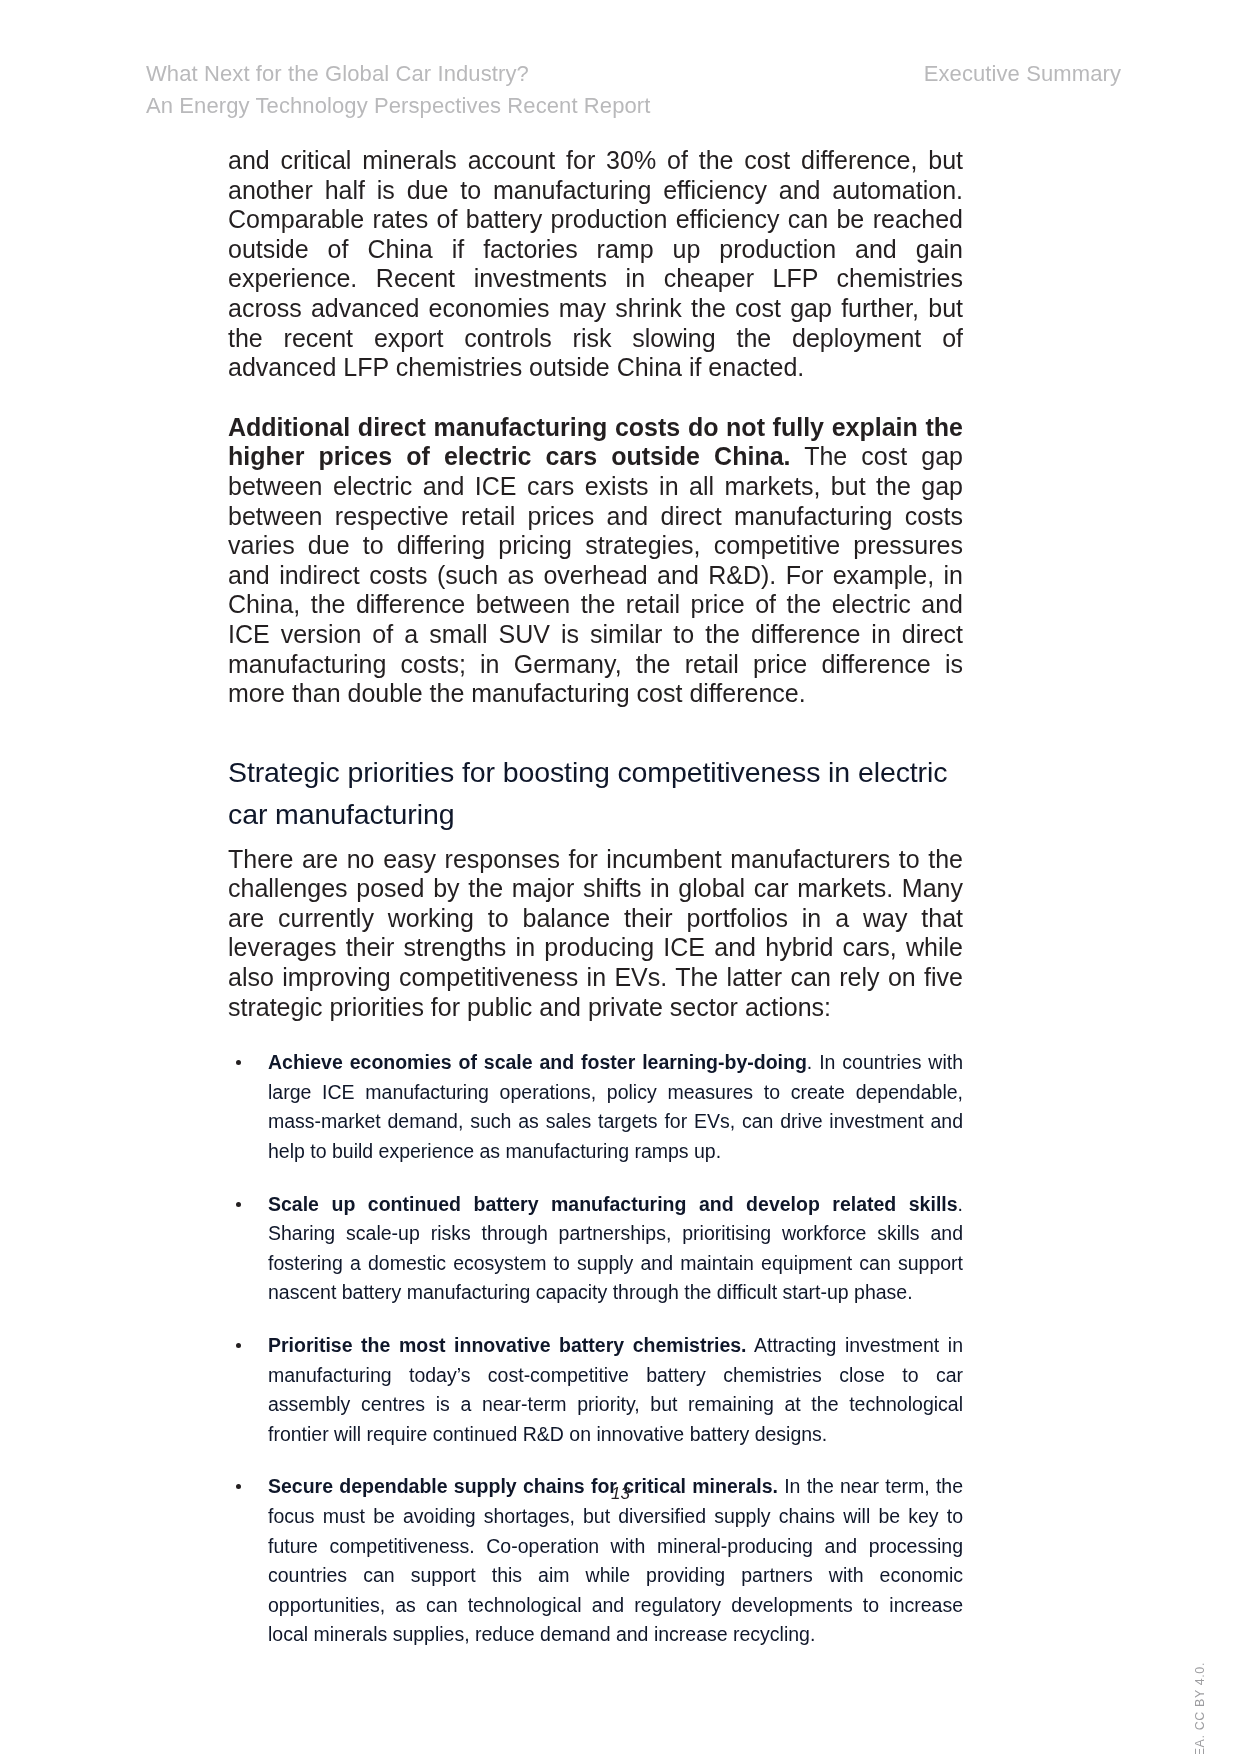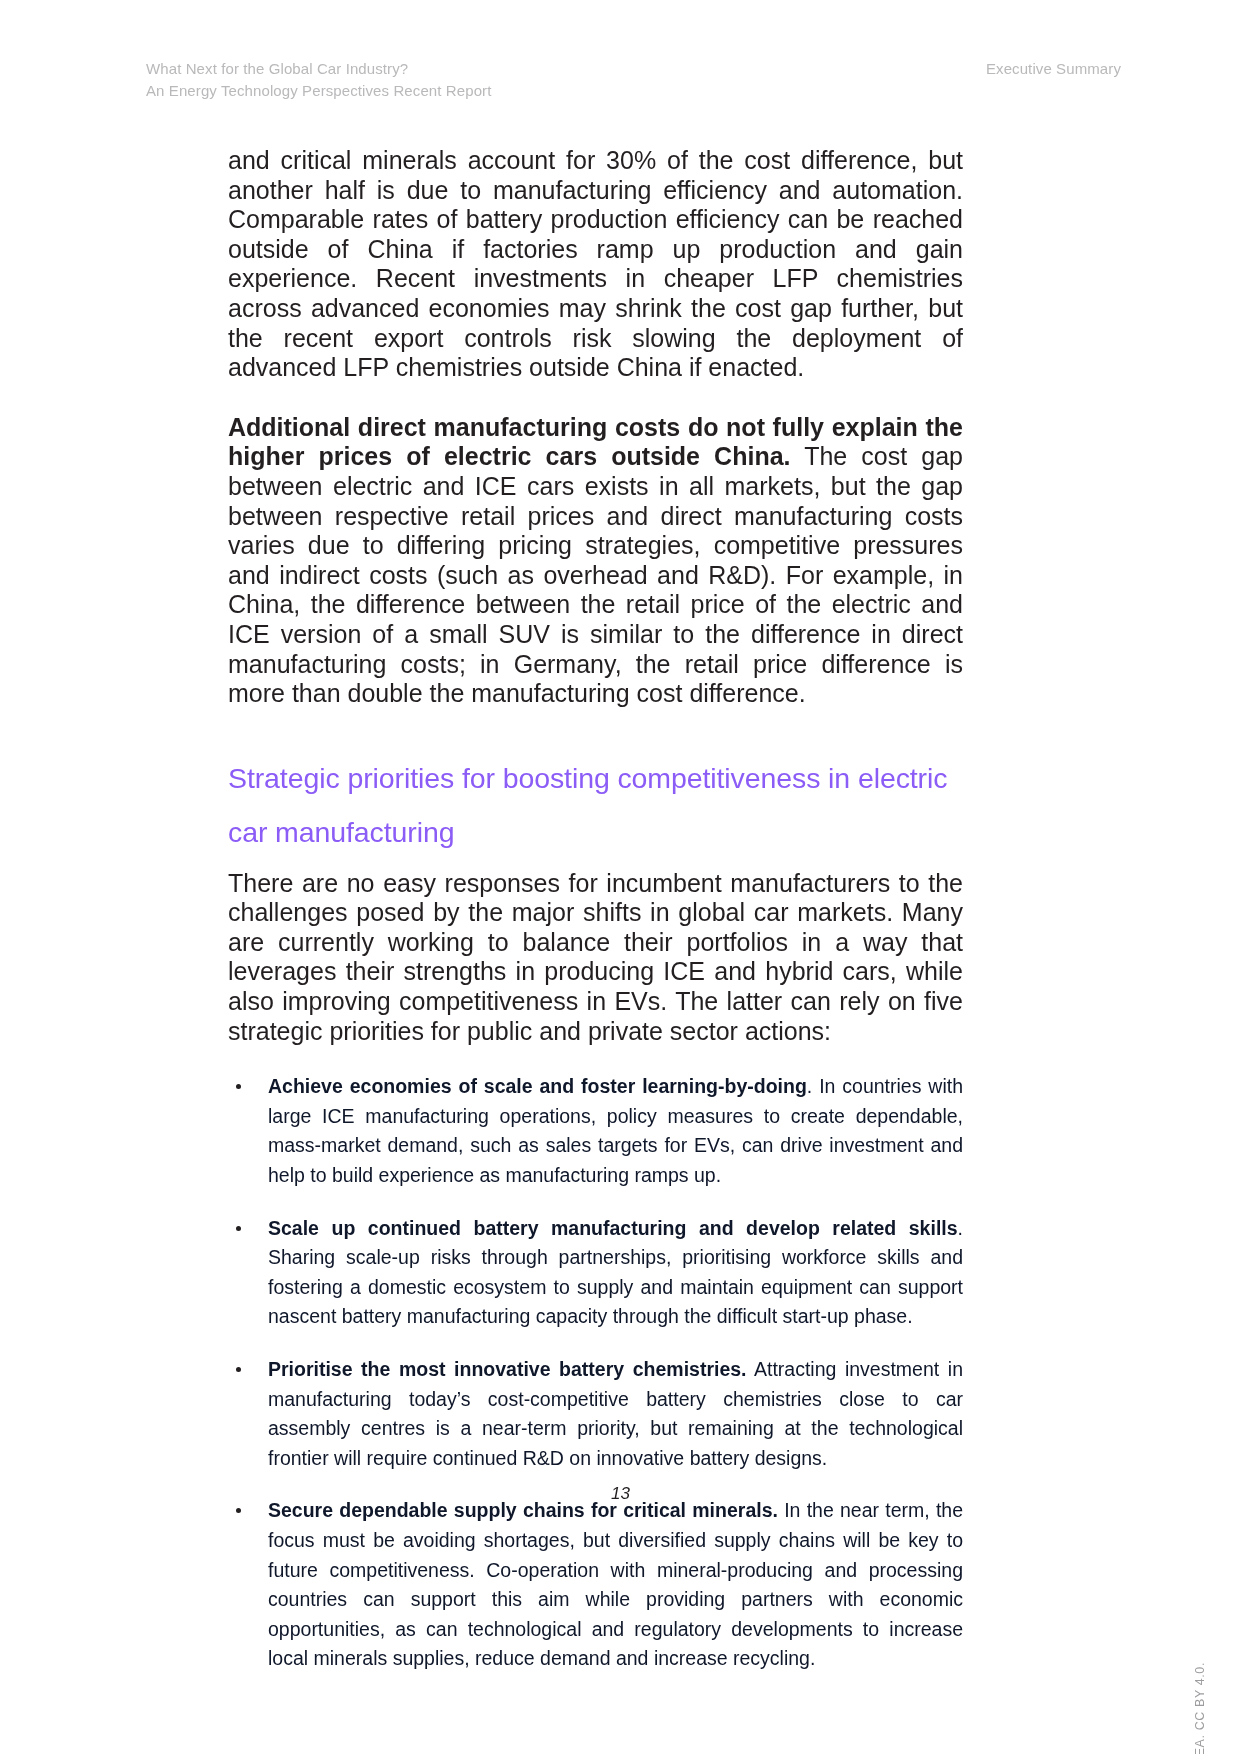--- a/index.html
+++ b/index.html
@@ -22,21 +22,21 @@
 
   
   .running-header {
     position: absolute;
     top: 58px;
     left: 146px;
     right: 120px;
     display: flex;
     justify-content: space-between;
     align-items: flex-start;
-    font-size: 15px;
+    font-size: 22px;
     line-height: 1.45;
     color: #b9b9bb;
     letter-spacing: 0.1px;
   }
   .running-header .left {
     max-width: 640px;
   }
   .running-header .left div {
     white-space: nowrap;
   }
@@ -67,23 +67,23 @@
     margin-bottom: 30px;
   }
   p.body b, p.body strong {
     font-weight: bold;
   }
 
   h2.section-heading {
     margin: 0 0 6px 0;
     padding: 0;
     font-size: 28.5px;
-    line-height: 54px;
+    line-height: 42px;
     font-weight: normal;
-    color: #8b5cf6;
+    color: #0f172a;
     text-align: left;
     letter-spacing: -0.1px;
   }
   .heading-block {
     margin-top: 42px;
     margin-bottom: 10px;
   }
 
   ul.priority-list {
     list-style: none;

